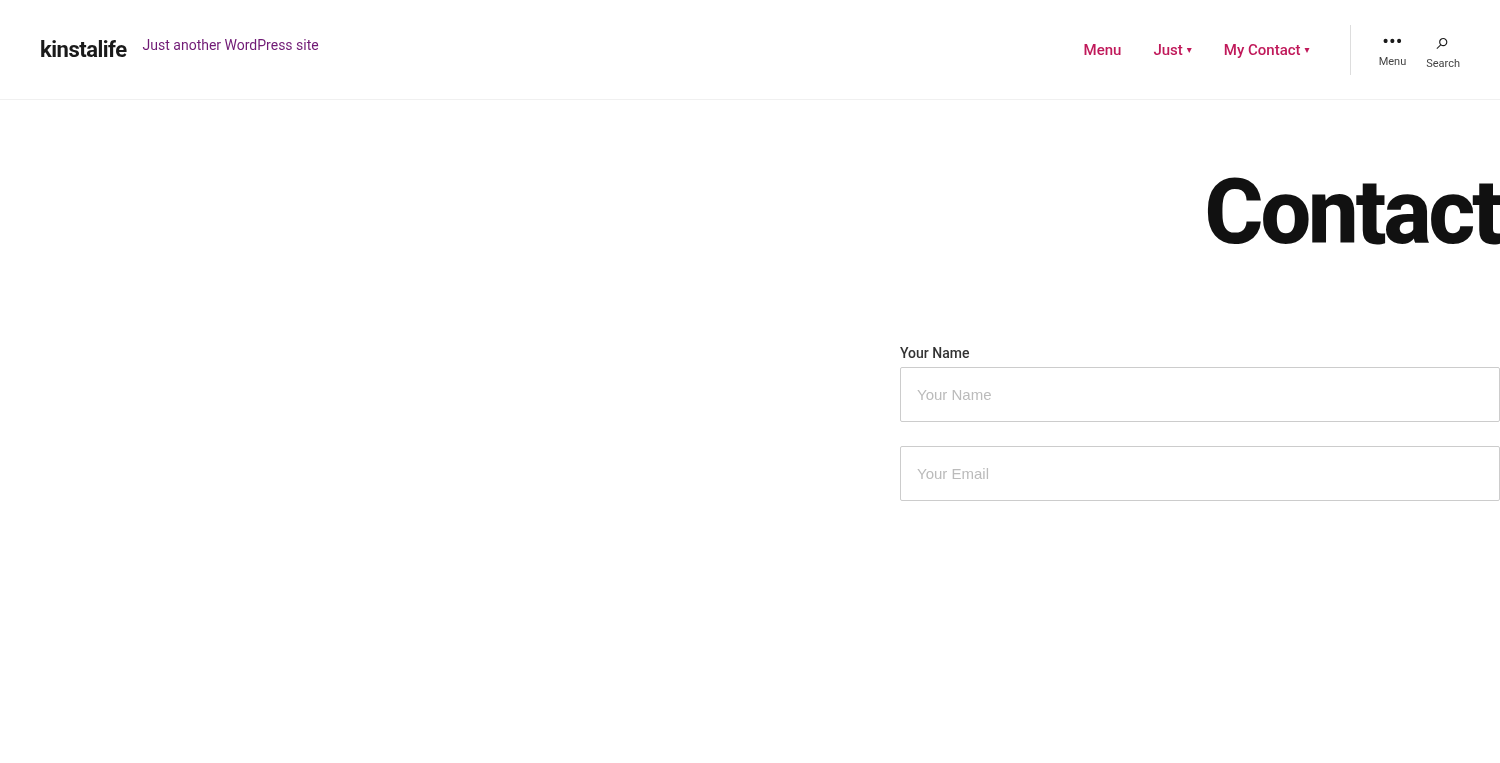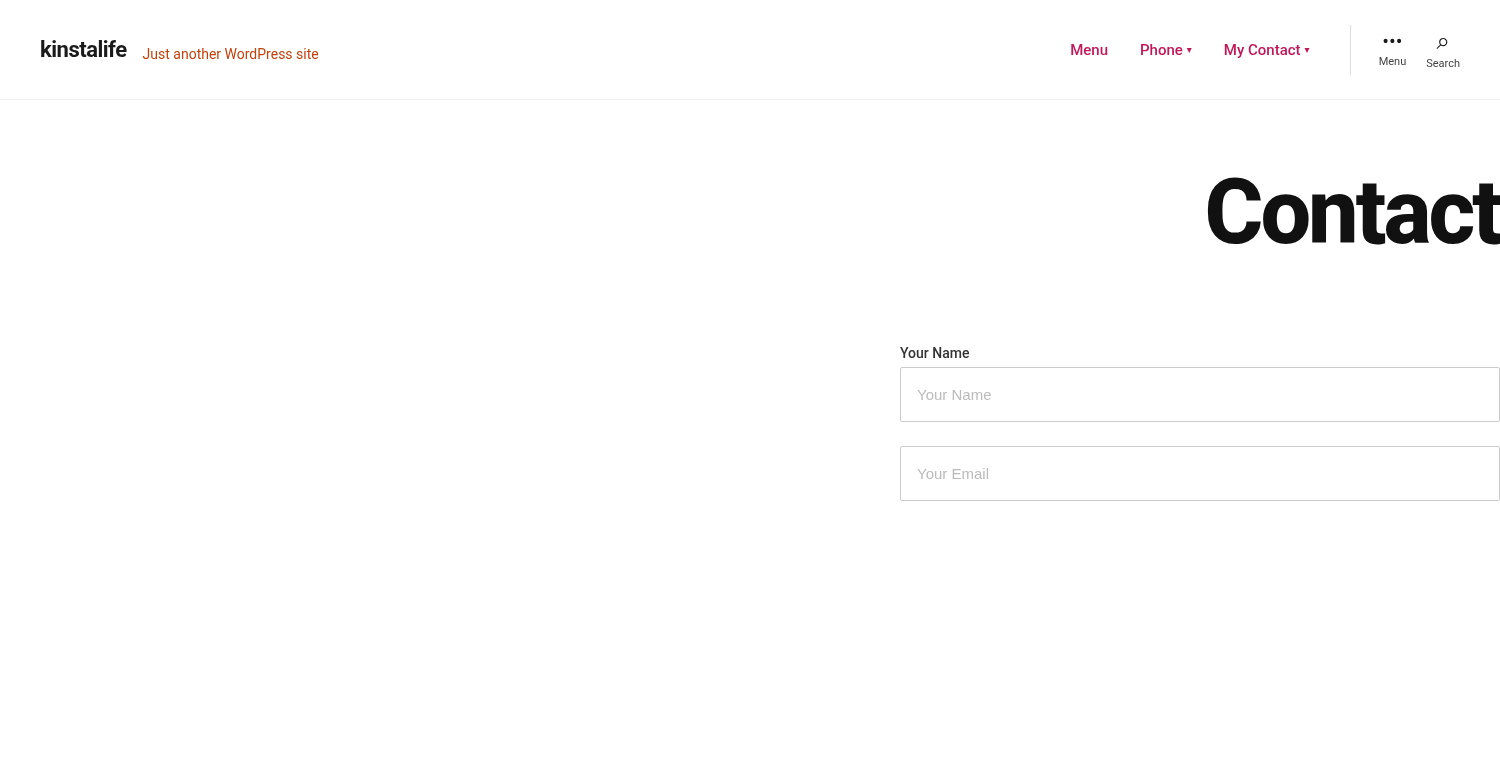--- a/index.html
+++ b/index.html
@@ -23,34 +23,34 @@
       align-items: center;
       justify-content: space-between;
       padding: 0 40px;
       height: 100px;
       border-bottom: 1px solid #f0f0f0;
       position: relative;
     }
 
     .header-left {
       display: flex;
-      align-items: flex-end;
+      align-items: flex-start;
       gap: 16px;
     }
 
     .site-title {
       font-size: 22px;
       font-weight: 700;
       color: #1a1a1a;
       letter-spacing: -0.5px;
     }
 
     .site-tagline {
       font-size: 14px;
-      color: #c2410c;
+      color: #701a75;
     }
 
     .header-right {
       display: flex;
       align-items: center;
       gap: 8px;
     }
 
     .nav-links {
       display: flex;
@@ -166,21 +166,21 @@
     <span class="site-title">kinstalife</span>
     <span class="site-tagline">Just another WordPress site</span>
   </div>
 
   <div class="header-right">
     <nav class="nav-links">
       <a class="nav-link">
         <span>Menu</span>
       </a>
       <a class="nav-link">
-        <span>Phone</span>
+        <span>Just</span>
         <span class="chevron-down">▾</span>
       </a>
       <a class="nav-link">
         <span>My Contact</span>
         <span class="chevron-down">▾</span>
       </a>
     </nav>
 
     <div class="header-divider"></div>
 

